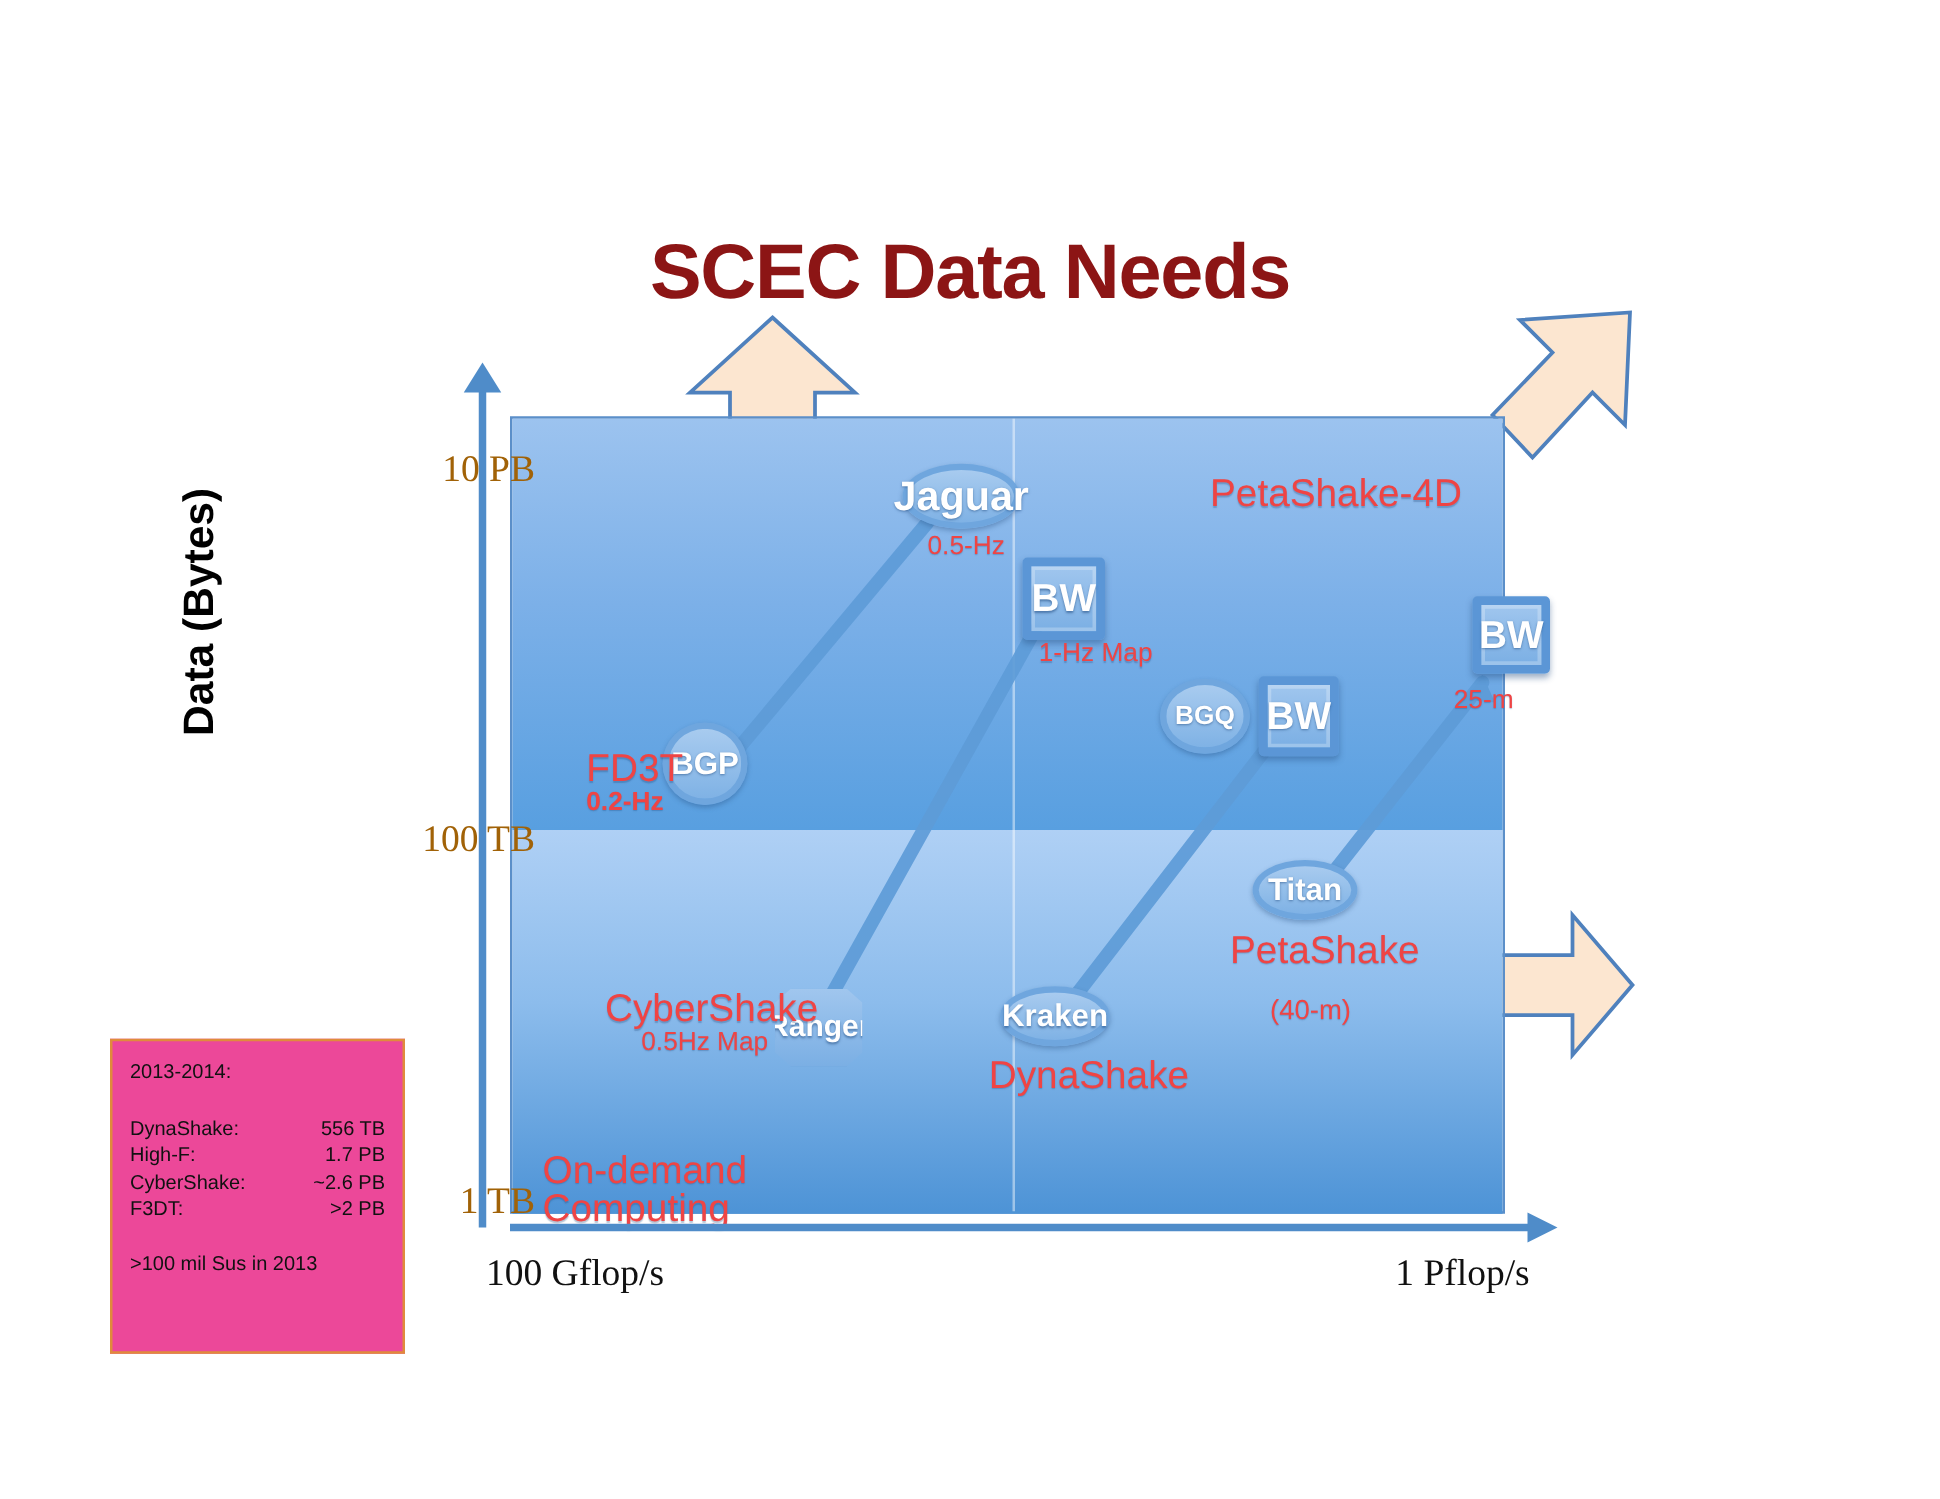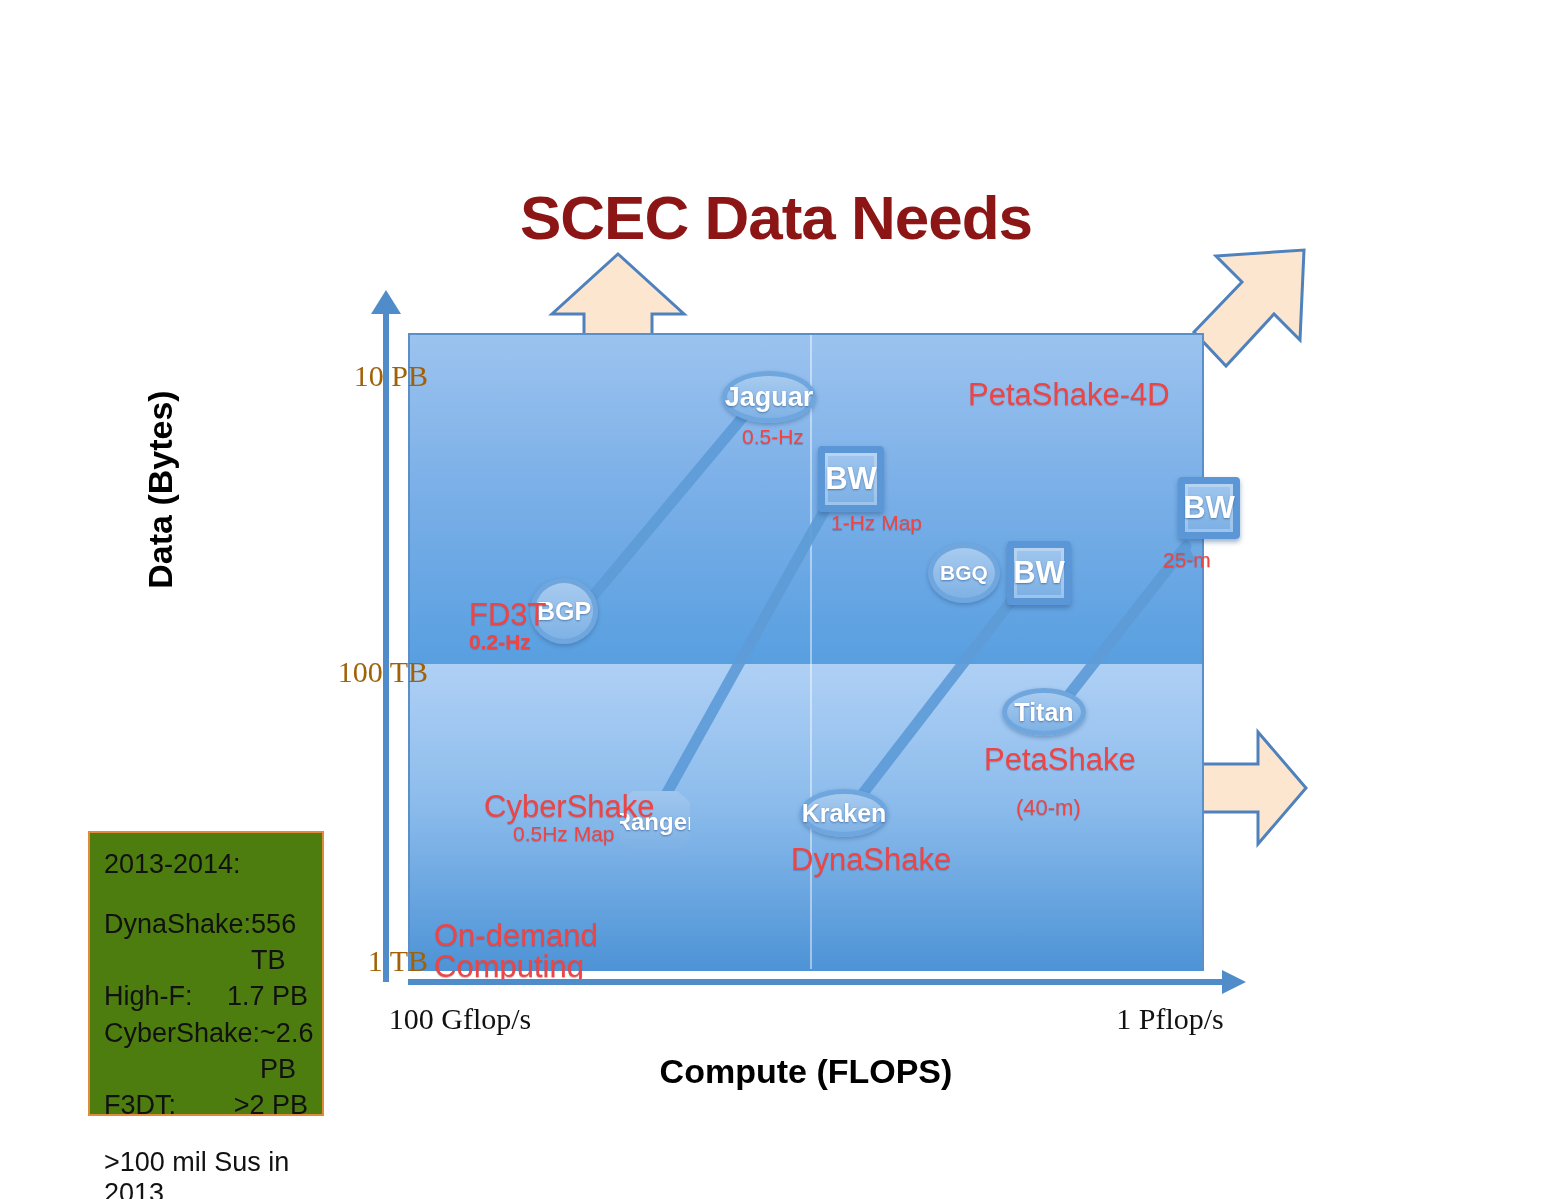--- a/index.html
+++ b/index.html
@@ -198,27 +198,27 @@
   .lbl-lg   { font-size: 31px; }
   .lbl-md   { font-size: 25px; }
   .lbl-sm   { font-size: 21px; }
 
   
   #legend-box {
     position: absolute;
     left: 88px;
     top: 831px;
     width: 236px;
-    height: 285px;
-    background: #4d7c0f;
+    height: 252px;
+    background: #ec4899;
     border: 2px solid #E08B3C;
     box-sizing: border-box;
     padding: 16px 14px 0 14px;
     font-family: "Liberation Sans", sans-serif;
-    font-size: 27px;
+    font-size: 16px;
     color: #111111;
   }
   #legend-box .lg-head { margin-bottom: 26px; }
   #legend-box .lg-row {
     display: flex;
     justify-content: space-between;
     line-height: 1.34;
   }
   #legend-box .lg-foot { margin-top: 24px; }
 </style>
@@ -254,21 +254,21 @@
   </div>
 
   <svg id="connectors">
     <line class="conn" x1="583" y1="608" x2="742" y2="418"></line>
     <line class="conn" x1="663" y1="800" x2="828" y2="504"></line>
     <line class="conn" x1="854" y1="805" x2="1012" y2="600"></line>
     <line class="conn" x1="1065" y1="700" x2="1186" y2="546"></line>
     <polygon points="1186,540 1173,560 1196,562" fill="#5E9CD8"></polygon>
   </svg>
 
-  <div class="node node-ellipse" style="left:722px; top:371px; width:94px; height:52px; font-size:27px;text-align:center;">
+  <div class="node node-ellipse" style="left:722px; top:371px; width:94px; height:52px; font-size:33px;text-align:center;">
     <span>Jaguar</span>
   </div>
 
   <div class="node node-ellipse" style="left:530px; top:578px; width:68px; height:66px; font-size:25px;">
     <span>BGP</span>
   </div>
 
   <div class="node node-square" style="left:818px; top:446px; width:66px; height:66px; font-size:31px;">
     <span>BW</span>
   </div>
@@ -325,21 +325,20 @@
   <div id="x-axis-head"></div>
 
   <div class="tick-y" style="top:359px;">10 PB</div>
   <div class="tick-y" style="top:655px;">100 TB</div>
   <div class="tick-y" style="top:944px;">1 TB</div>
 
   <div class="tick-x" style="left:300px; width:320px;">100 Gflop/s</div>
   <div class="tick-x" style="left:1010px; width:320px;">1 Pflop/s</div>
 
   <div id="y-axis-title">Data (Bytes)</div>
-  <div id="x-axis-title">Compute (FLOPS)</div>
 
   <div id="legend-box">
     <div class="lg-head">2013-2014:</div>
 
     <div class="lg-row">
       <span>DynaShake:</span>
       <span>556 TB</span>
     </div>
     <div class="lg-row">
       <span>High-F:</span>

